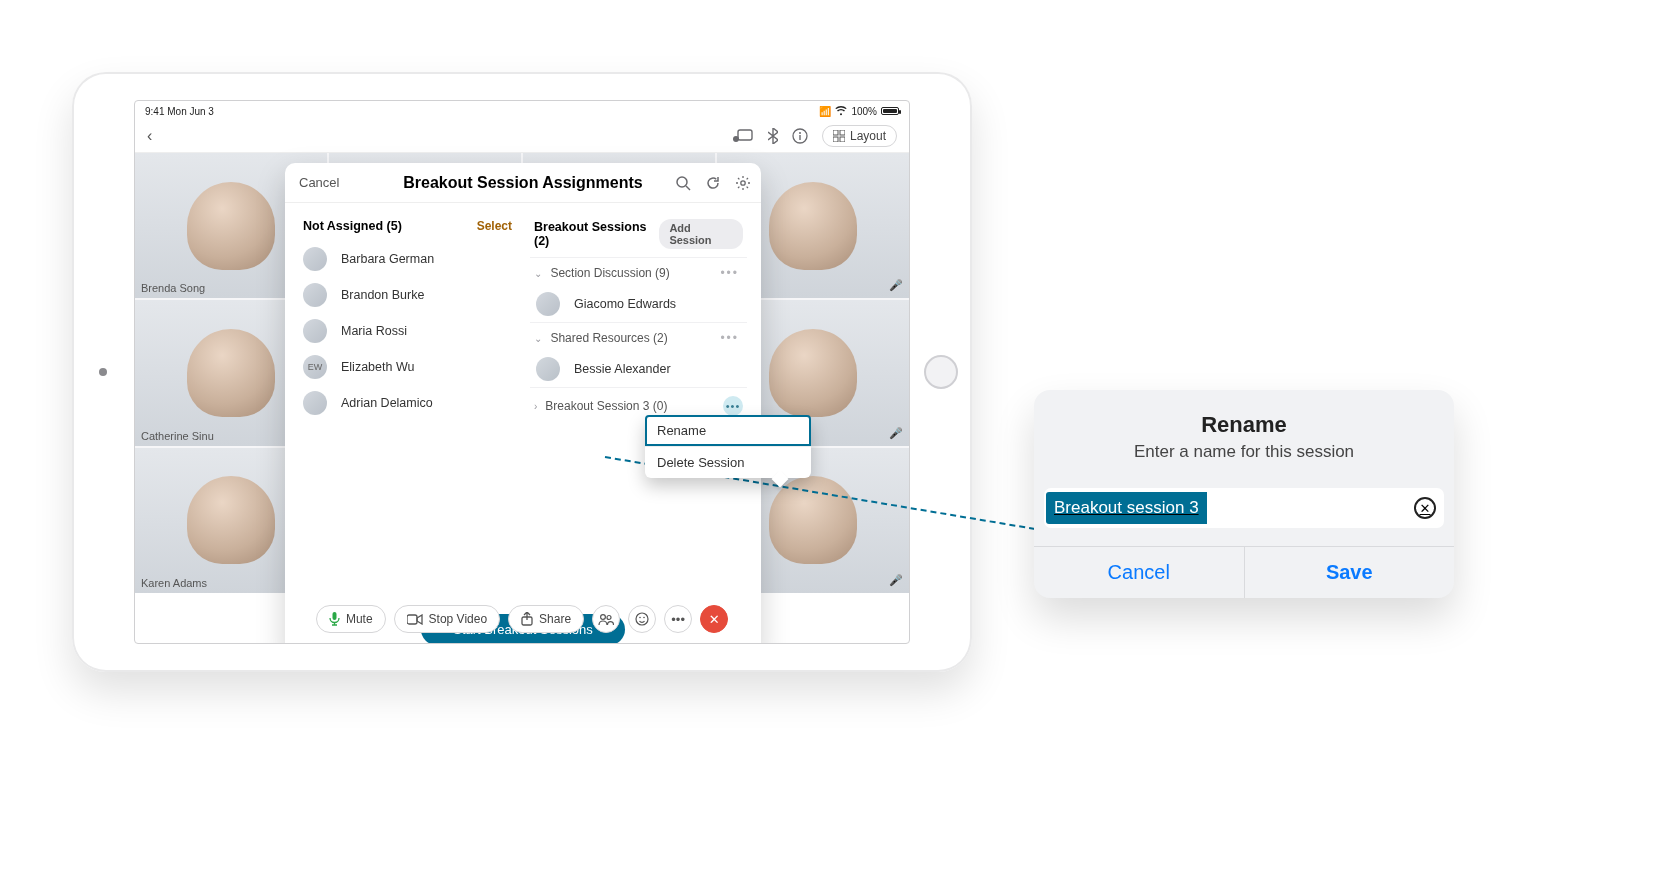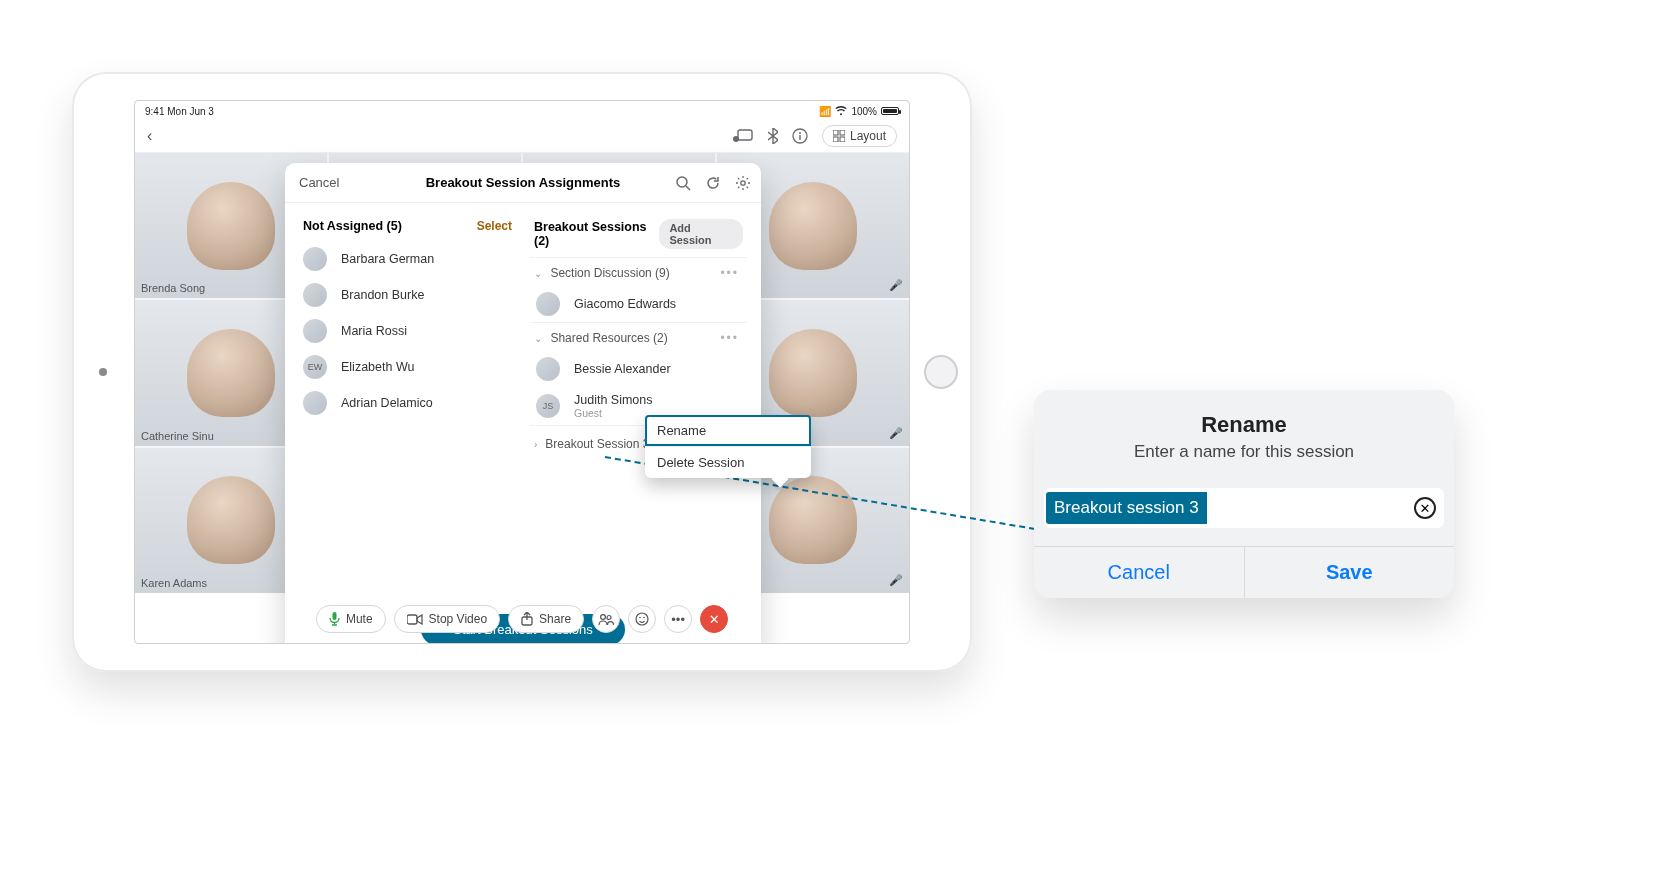--- a/index.html
+++ b/index.html
@@ -132,21 +132,21 @@
     width:476px; height:498px;
     background:#fff; border-radius:10px;
     box-shadow:0 12px 30px rgba(0,0,0,0.18);
     display:flex; flex-direction:column;
     overflow:visible;
   }
   .dlg-header {
     height:40px; display:flex; align-items:center; justify-content:center;
     position:relative; border-bottom:1px solid #eee;
   }
-  .dlg-header .title { font-weight:600; font-size:13px; }
+  .dlg-header .title { font-weight:600; font-size:16px; }
   .dlg-header .cancel {
     position:absolute; left:14px; font-size:13px; color:#555;
   }
   .dlg-header .tools {
     position:absolute; right:10px; display:flex; gap:14px; color:#6a6a6e;
   }
   .dlg-body {
     flex:1; display:flex; padding:10px 12px 0 12px; gap:10px; min-height:0;justify-content:flex-end;
   }
   .col {
@@ -231,21 +231,21 @@
     box-shadow:0 20px 40px rgba(0,0,0,0.14);
     overflow:hidden; z-index:2;
   }
   .rn-top {
     padding:22px 20px 18px 20px; text-align:center;
   }
   .rn-title { font-size:22px; font-weight:600; color:#222; margin-bottom:4px;}
   .rn-sub { font-size:17px; color:#444; }
   .rn-input-wrap {
     margin:8px 10px 18px 10px; background:#fff; border-radius:7px;
-    display:flex; align-items:center; padding:0 8px 0 0; height:40px;
+    display:flex; align-items:center; padding:0 8px 0 0; height:40px;text-decoration:underline;
   }
   .rn-input-val {
     flex:0 0 auto;
     background:#006e94; color:#fff; font-size:17px;
     padding:6px 8px; border-radius:3px 0 0 3px; margin:2px 0 2px 2px;
   }
   .rn-input-spacer { flex:1; }
   .rn-clear {
     width:22px; height:22px; border-radius:50%; border:2px solid #222;
     display:flex; align-items:center; justify-content:center; font-size:13px;
@@ -468,27 +468,20 @@
 
             <div class="session-header">
               <span class="chev">⌄</span>
               <span>Shared Resources (2)</span>
               <span class="dots">•••</span>
             </div>
             <div class="person-row">
               <div class="avatar"></div>
               <span class="person-name">Bessie Alexander</span>
             </div>
-            <div class="person-row">
-              <div class="avatar">JS</div>
-              <div>
-                <div class="person-name">Judith Simons</div>
-                <div class="person-sub">Guest</div>
-              </div>
-            </div>
 
             <div class="session-header hl">
               <span class="chev">›</span>
               <span>Breakout Session 3 (0)</span>
               <span class="dots-wrap">
                   <span style="color:#3a7f94;letter-spacing:1px;font-size:11px">•••</span>
                 </span>
             </div>
           </div>
         </div>

